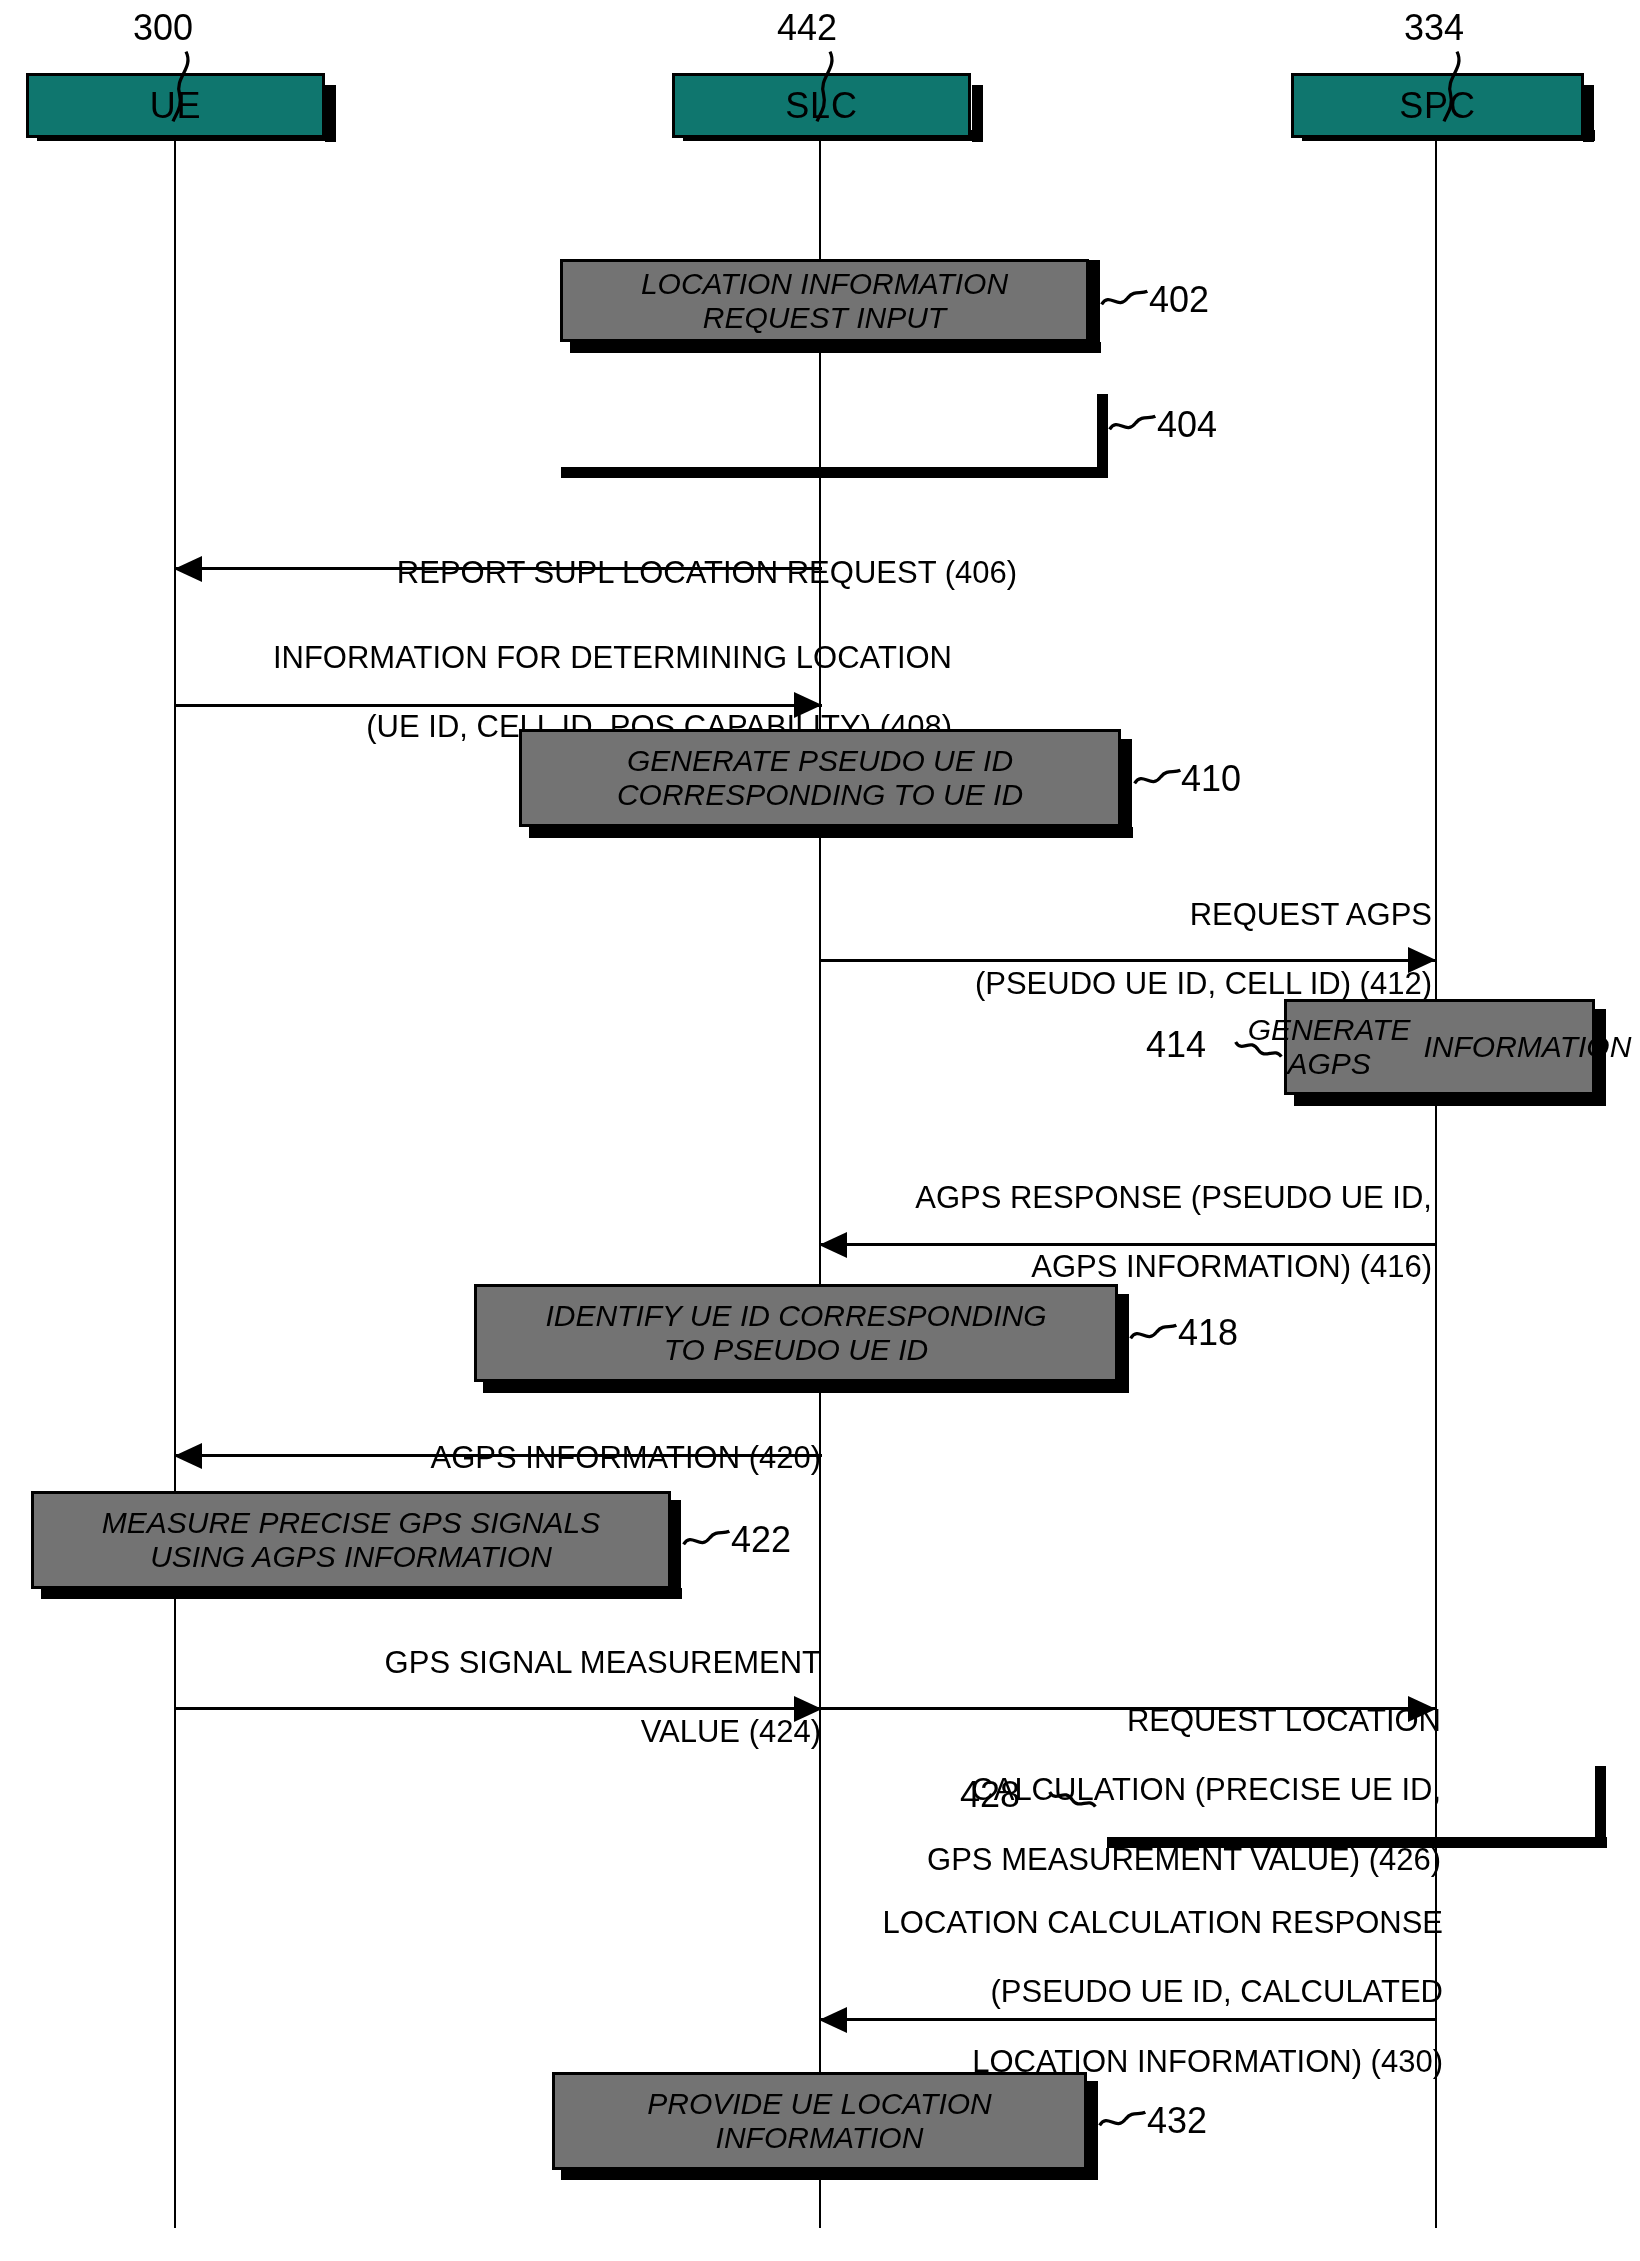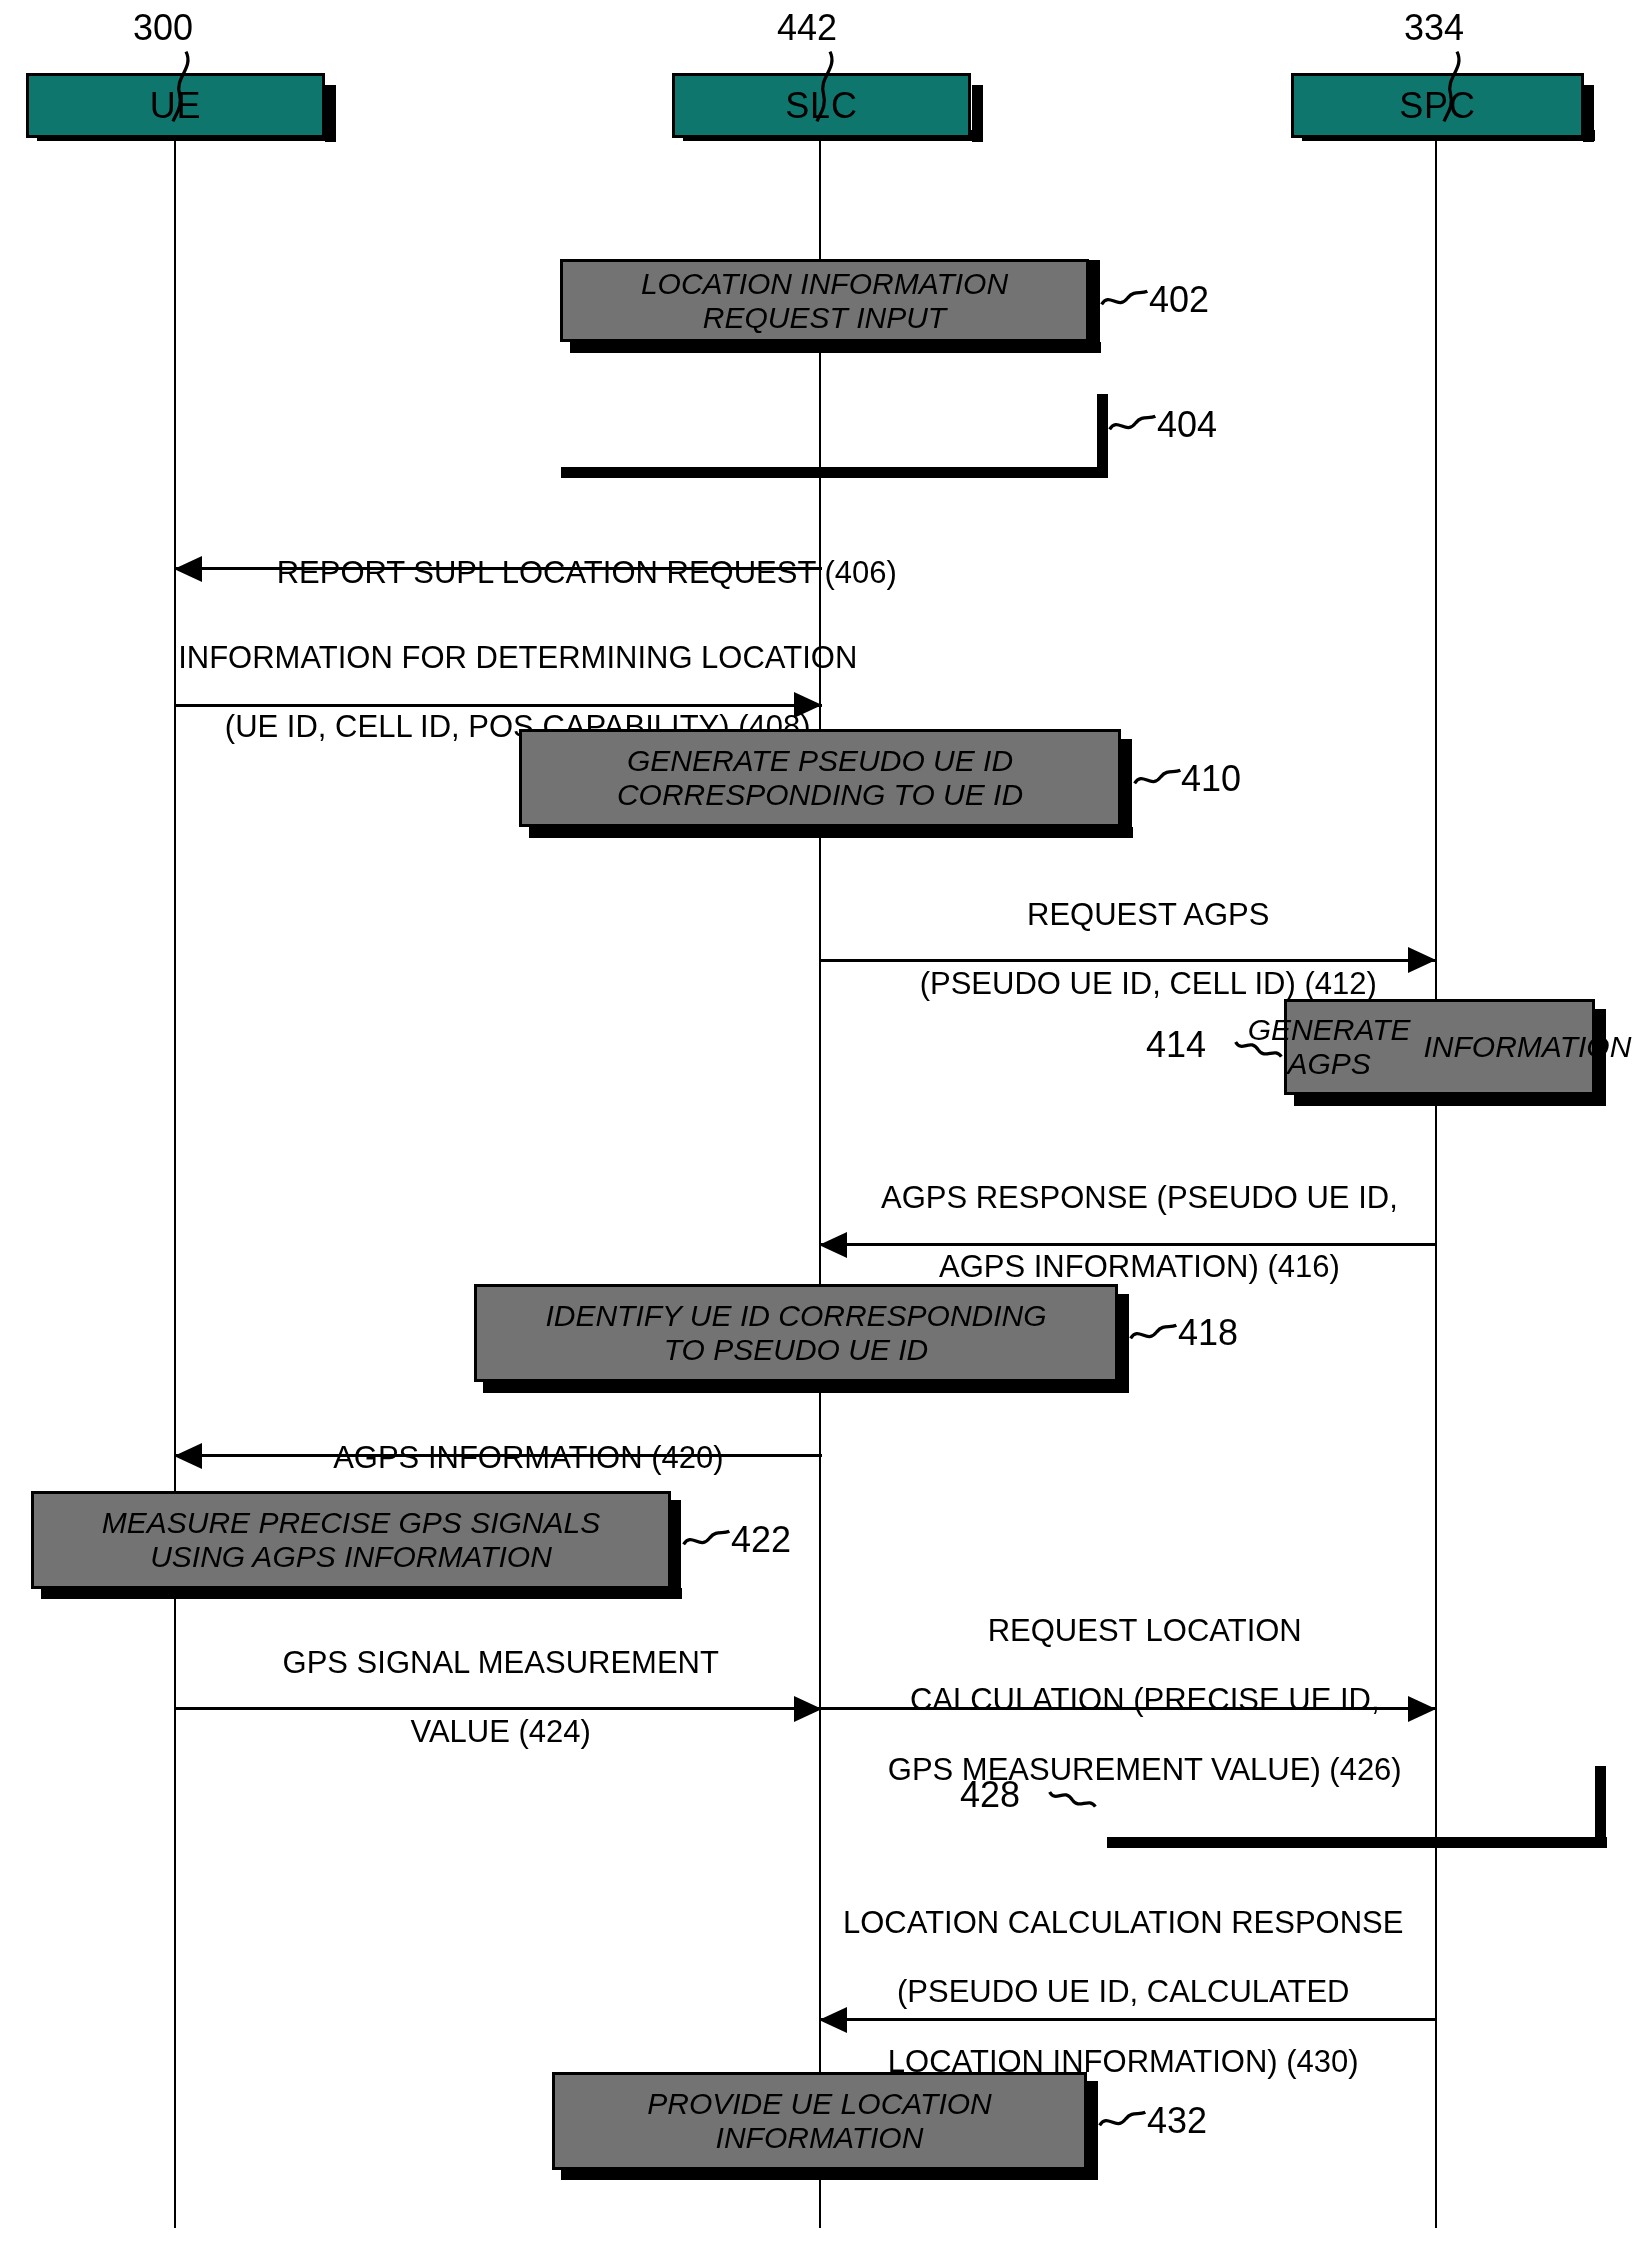--- a/index.html
+++ b/index.html
@@ -22,21 +22,21 @@
   .pbox span{display:block;font-size:30px;letter-spacing:0px;padding:0 6.5px;}
   .refnum{position:absolute;font-size:36px;z-index:9;white-space:nowrap;}
 
   
   .arrowline{position:absolute;height:3.3px;background:#000;z-index:7;}
   .arrowhead{position:absolute;width:0;height:0;z-index:7;}
   .ah-right{border-top:13px solid transparent;border-bottom:13px solid transparent;border-left:28px solid #000;}
   .ah-left{border-top:13px solid transparent;border-bottom:13px solid transparent;border-right:28px solid #000;}
 
   
-  .msg{position:absolute;font-size:31px;line-height:1.12;text-align:center;z-index:7;
+  .msg{position:absolute;font-size:31px;line-height:1.12;text-align:right;z-index:7;
        white-space:pre;letter-spacing:0px;}
 
   
   .squiggle{position:absolute;z-index:9;}
 </style>
 </head>
 <body>
 
 <div id="stage">
 
@@ -175,21 +175,21 @@
   </svg>
   <div class="refnum" style="left:731px;top:1519px;">422</div>
 
   <div class="msg" style="left:146px;top:1611px;width:675px;">
     <span>GPS SIGNAL MEASUREMENT</span><br>
     <span>VALUE (424)</span>
   </div>
   <div class="arrowline" style="left:174px;top:1707px;width:648px;"></div>
   <div class="arrowhead ah-right" style="left:794px;top:1696px;"></div>
 
-  <div class="msg" style="left:814px;top:1579px;width:627px;">
+  <div class="msg" style="left:814px;top:1669px;width:627px;">
     <span>REQUEST LOCATION</span><br>
     <span>CALCULATION (PRECISE UE ID,</span><br>
     <span>GPS MEASUREMENT VALUE) (426)</span>
   </div>
   <div class="arrowline" style="left:819px;top:1707px;width:616px;"></div>
   <div class="arrowhead ah-right" style="left:1408px;top:1696px;"></div>
 
   <div class="shadow" style="left:1595px;top:1766px;width:11.4px;height:72px;z-index:7;"></div>
   <div class="shadow" style="left:1107px;top:1837px;width:500px;height:11.4px;z-index:7;"></div>
   <svg class="squiggle" style="left:1048px;top:1782px;" width="49" height="33" viewBox="0 0 60 40">

